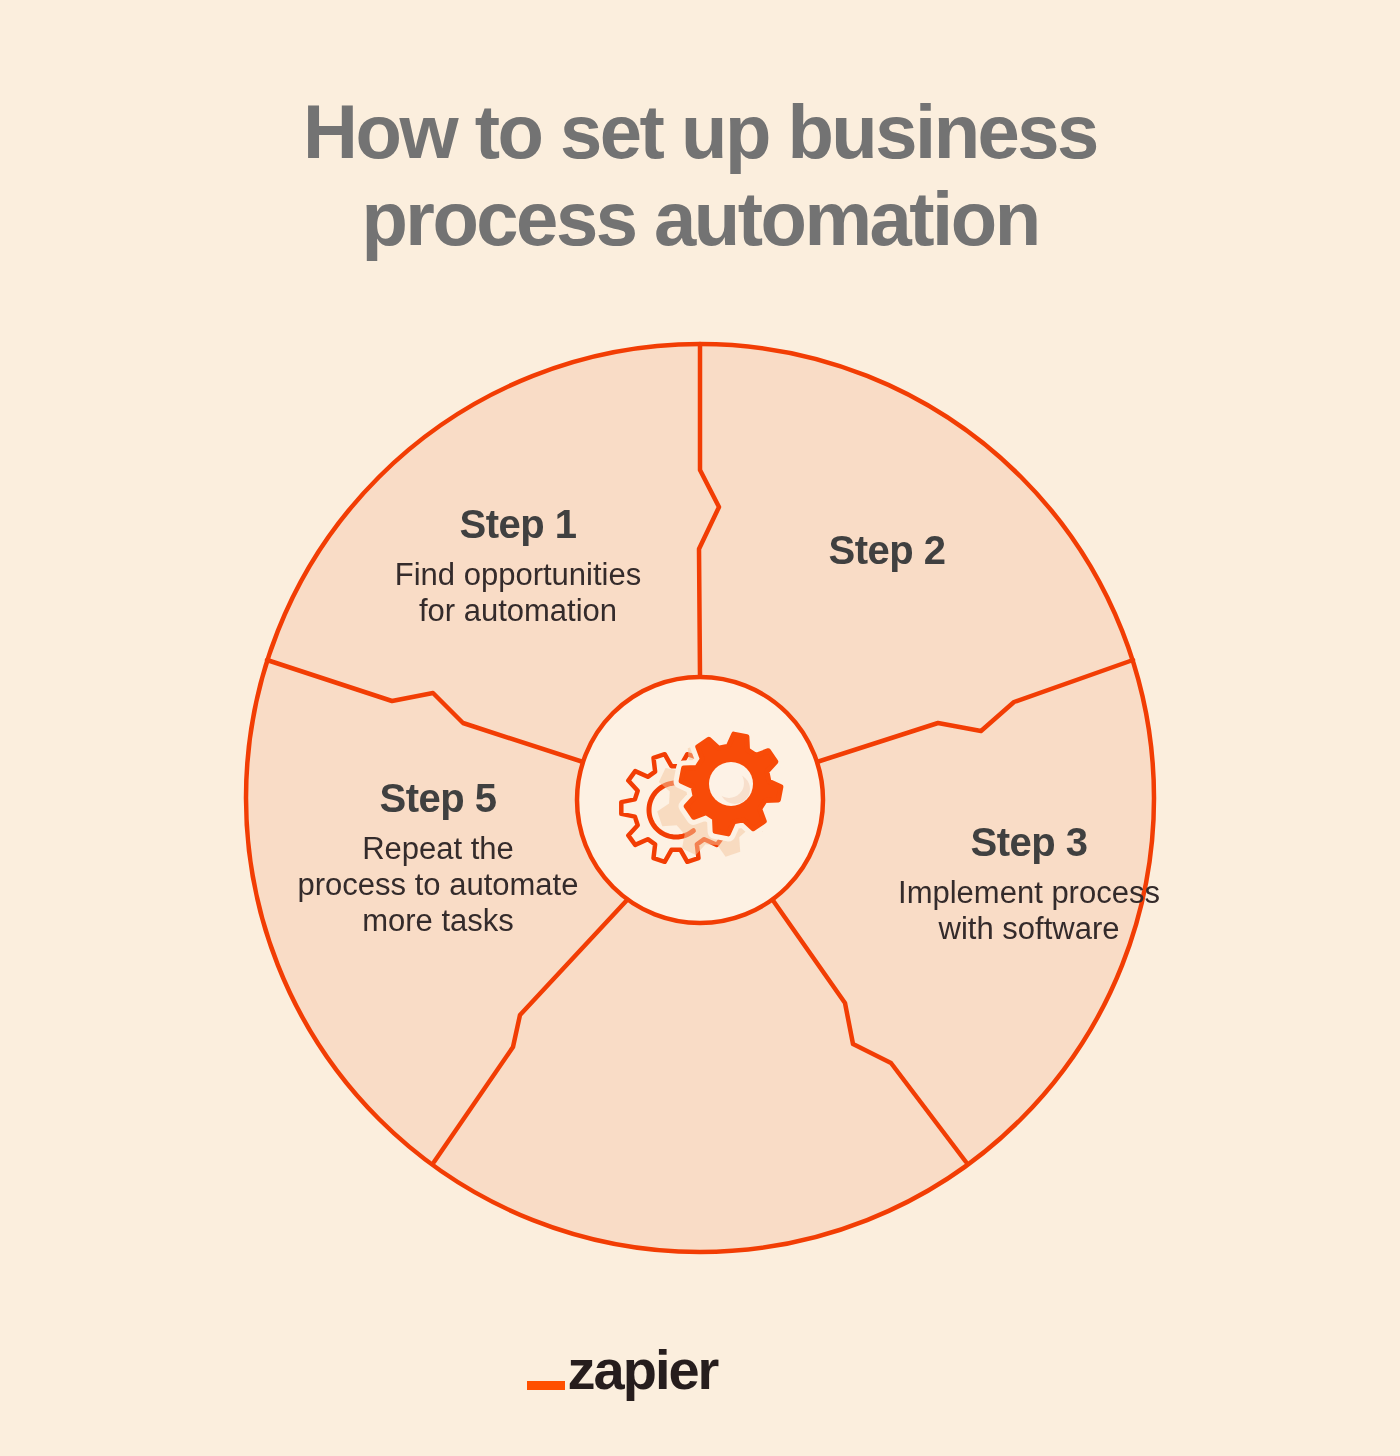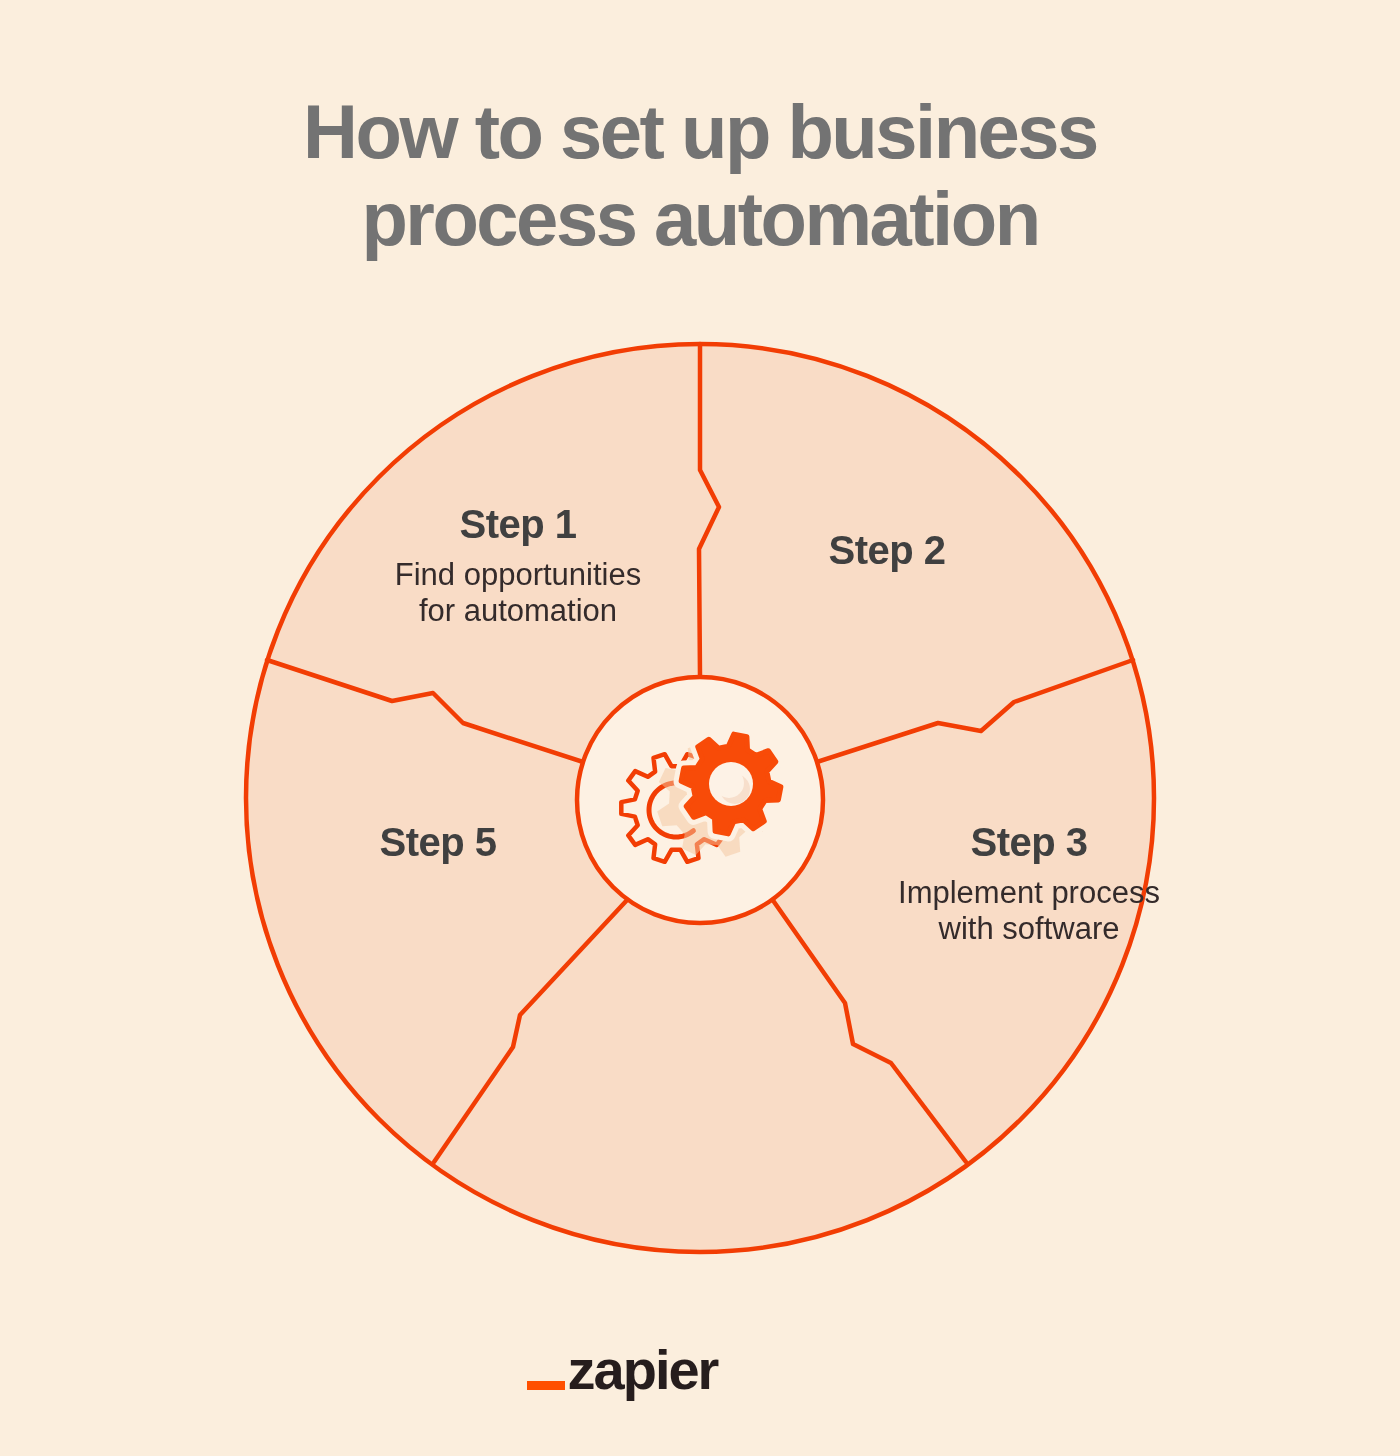--- a/index.html
+++ b/index.html
@@ -46,21 +46,21 @@
   .step-body{
     font-size:31px;
     line-height:1.16;
     color:#342b2b;
     white-space:pre-line;
   }
   .step-1{ left:318px; top:502px; }
   .step-2{ left:687px; top:528px; }
   .step-3{ left:829px; top:820px; }
   .step-4{ left:500px; top:1014px; }
-  .step-5{ left:238px; top:820px; }
+  .step-5{ left:238px; top:776px; }
   .logo{
     position:absolute;
     top:1342px; left:0; width:1244px;
     display:flex;
     justify-content:center;
     align-items:flex-end;
   }
   .logo-underscore{
     display:inline-block;
     width:38px; height:9px;
@@ -121,20 +121,23 @@
 
   <div class="step step-3">
     <div class="step-heading">Step 3</div>
     <div class="step-body">Implement process
 with software</div>
   </div>
 
 
   <div class="step step-5">
     <div class="step-heading">Step 5</div>
+    <div class="step-body">Repeat the
+process to automate
+more tasks</div>
   </div>
 
   <div class="logo">
     <span class="logo-underscore"></span>
     <span class="logo-text">zapier</span>
   </div>
 
 </div>
 
 </body></html>

